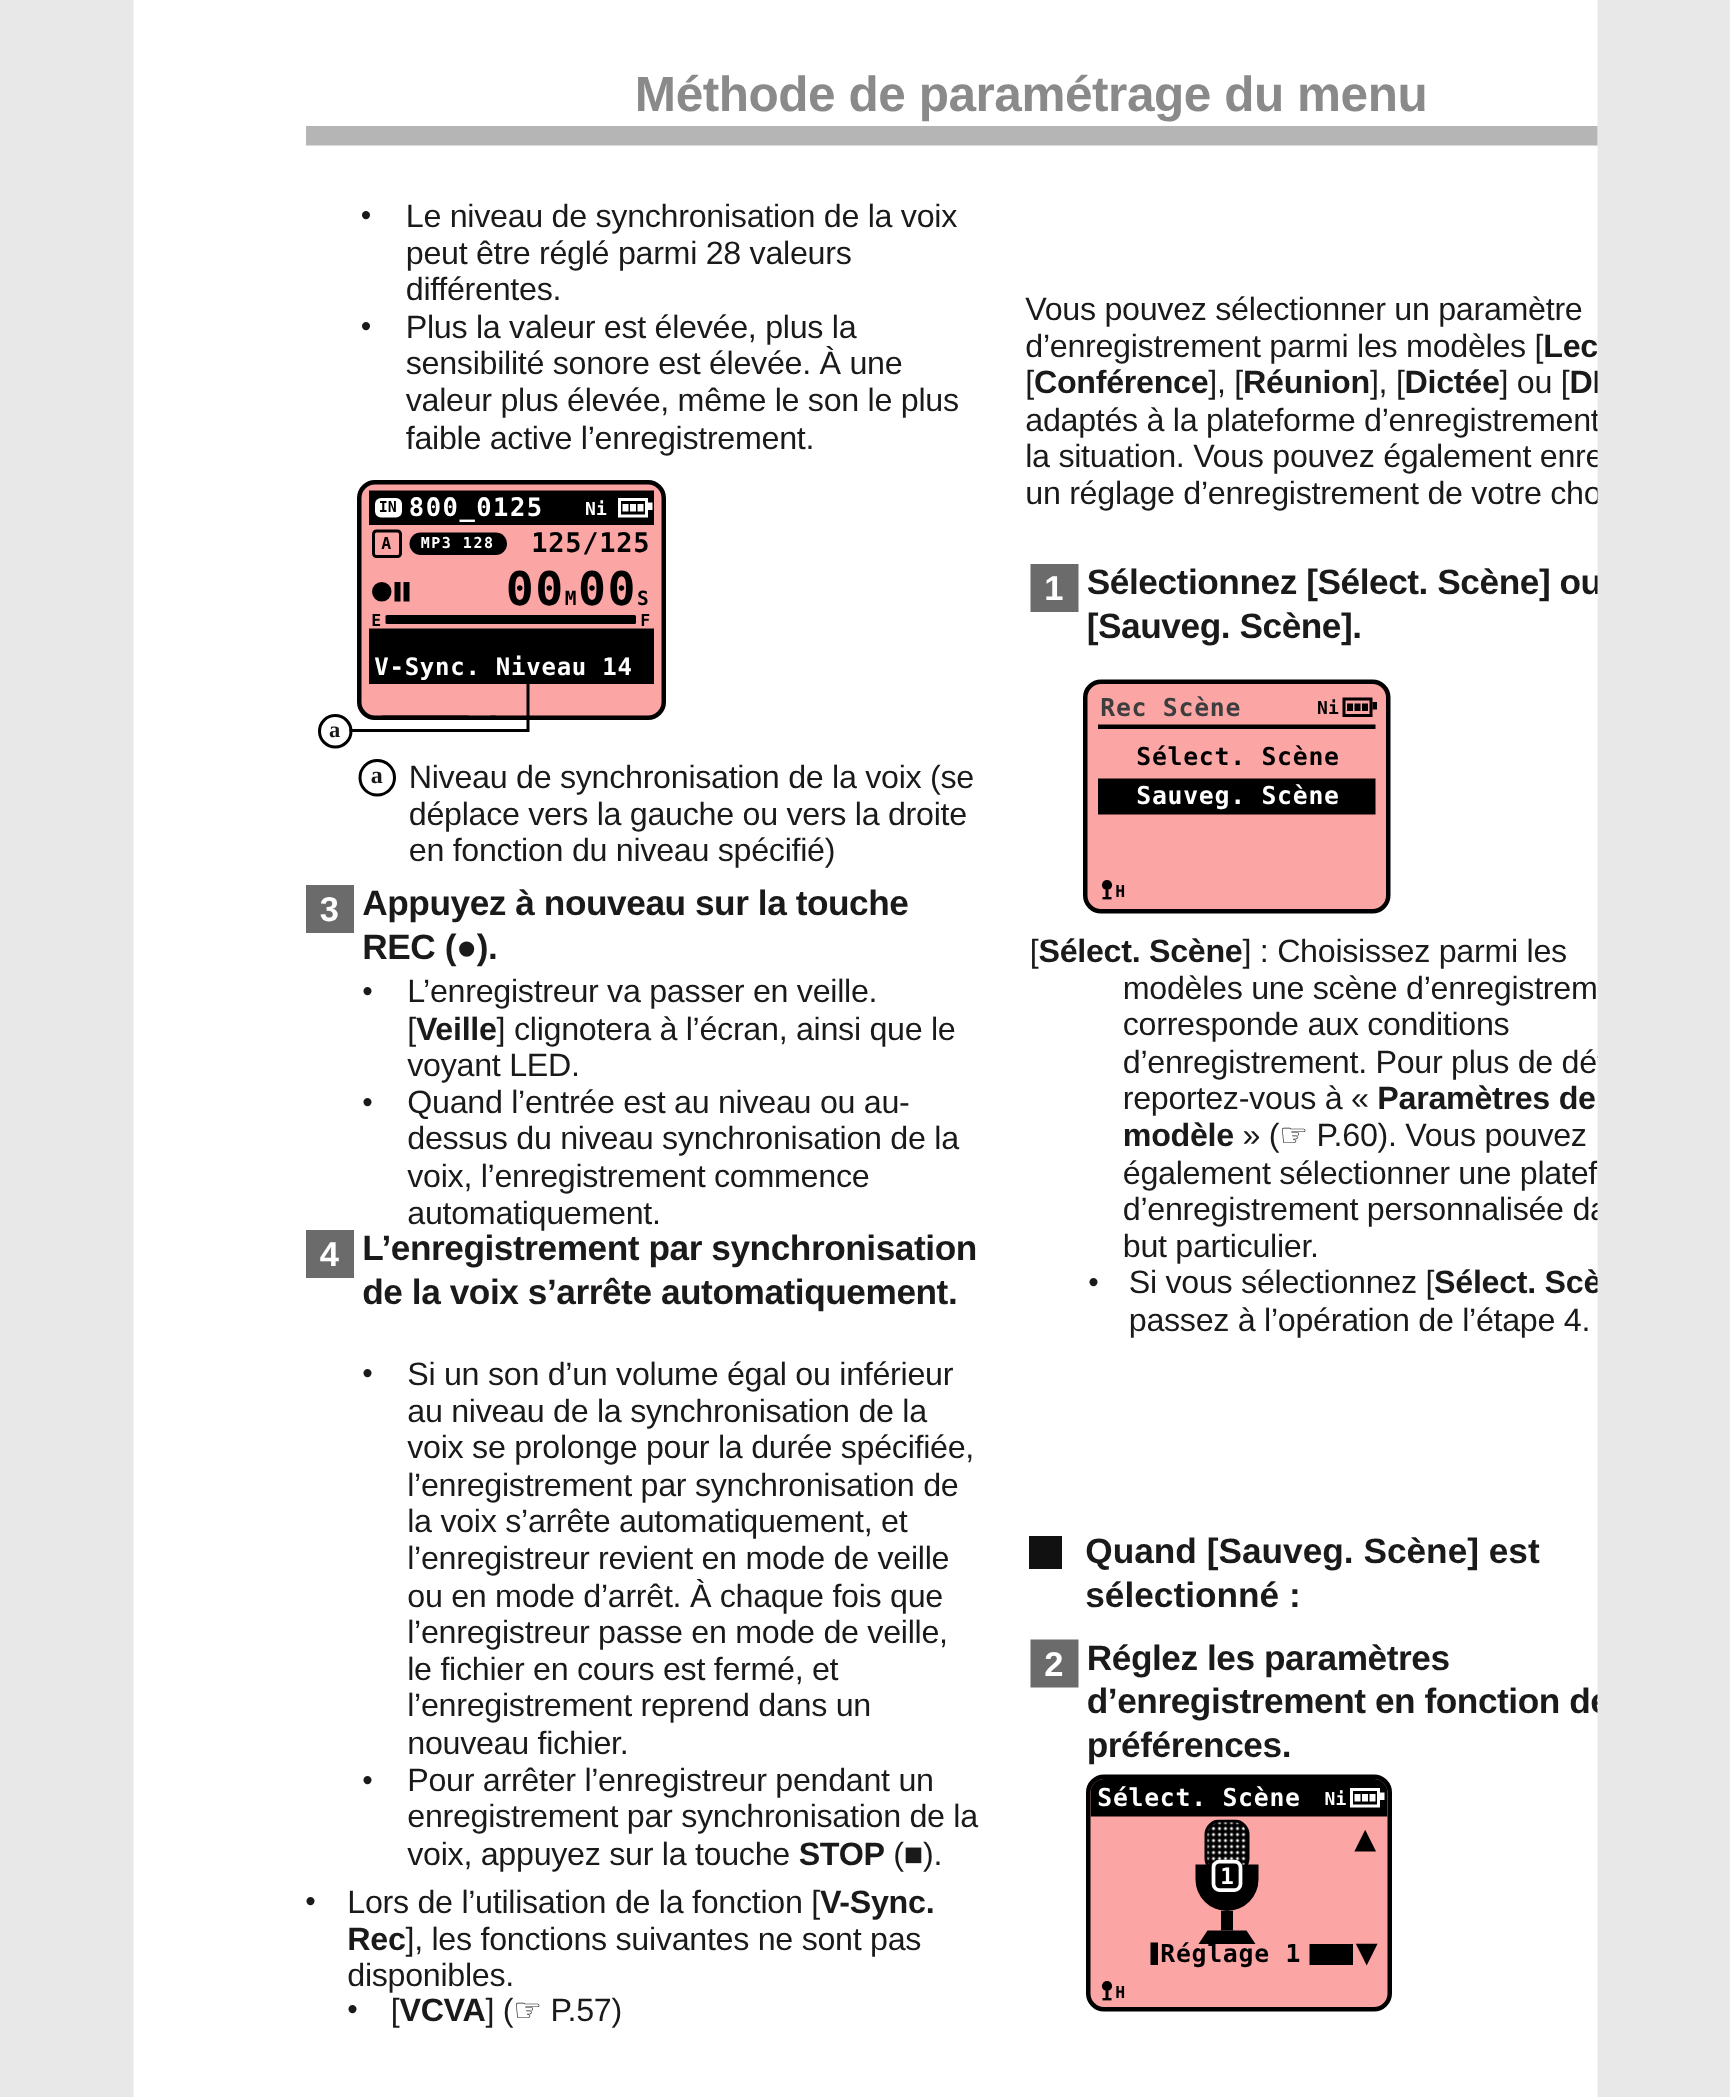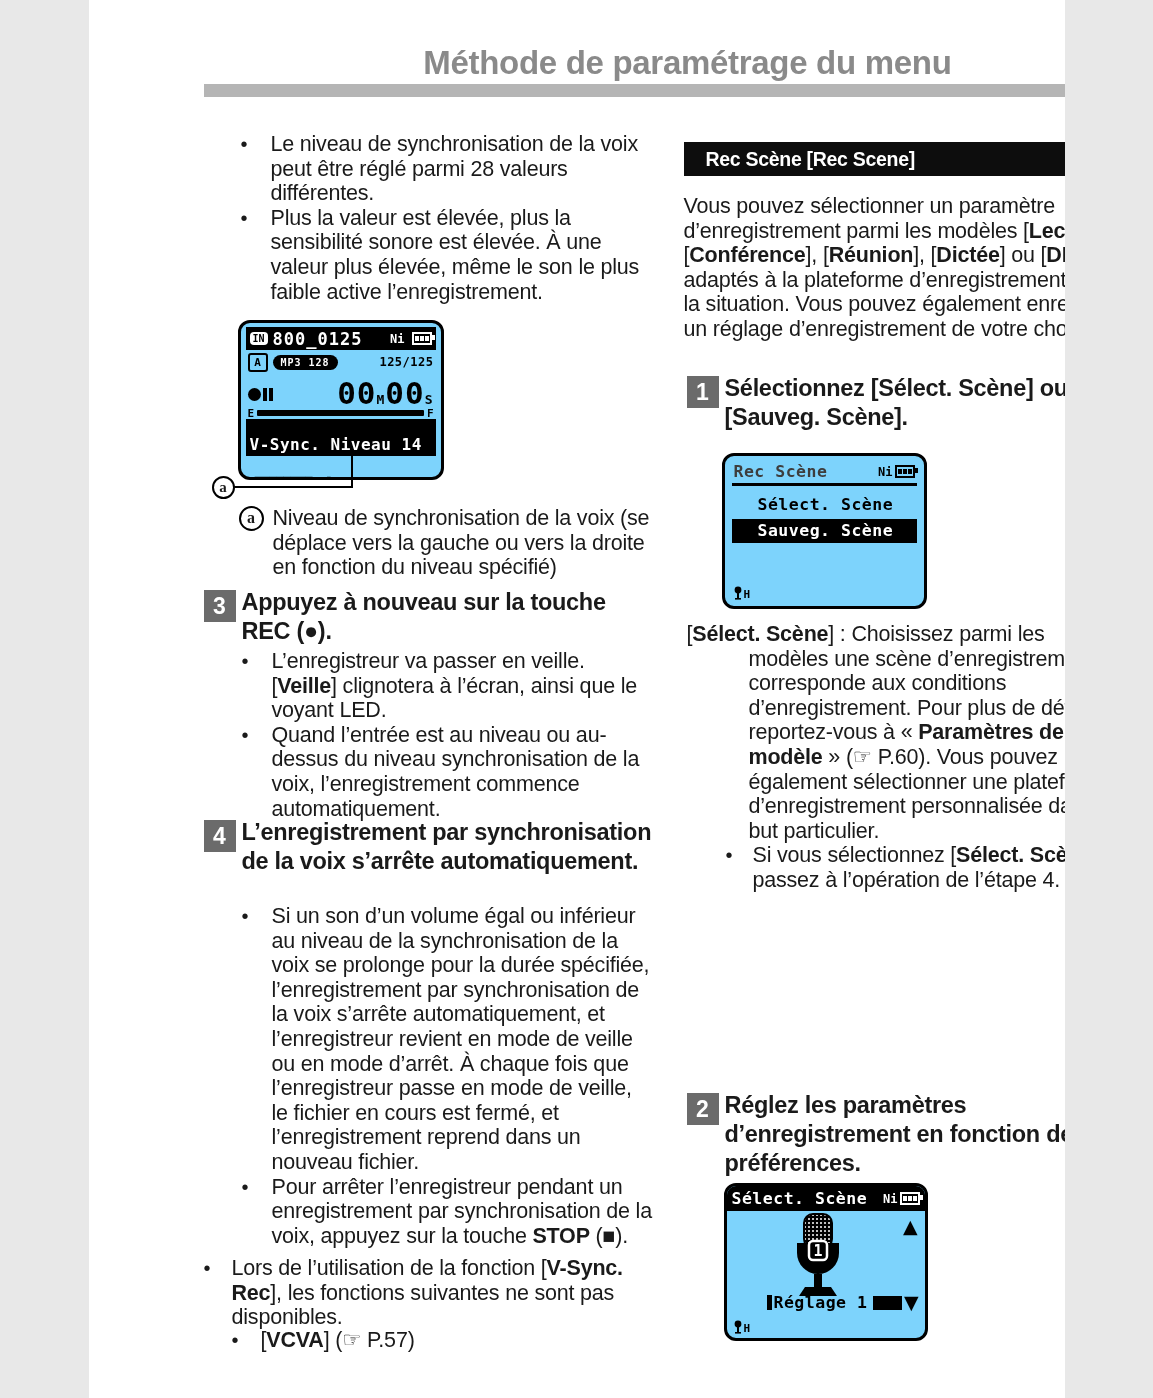--- a/index.html
+++ b/index.html
@@ -19,21 +19,21 @@
   .step{position:absolute;}
   .step-num{position:absolute;left:0;top:2px;width:32px;height:32px;background:#6b6b6b;color:#fff;
             font-size:23px;font-weight:bold;display:flex;align-items:center;justify-content:center;}
   .step-title{margin-left:38px;font-size:23.5px;line-height:29px;font-weight:bold;letter-spacing:-0.3px;}
   .hang{padding-left:62px;text-indent:-62px;}
   .sq-head{position:absolute;font-size:23.5px;line-height:29px;font-weight:bold;}
   .sq-head .sq{position:absolute;left:2px;top:4px;width:22px;height:22px;background:#111;}
   .sq-head .tt{margin-left:40px;display:block;}
 
   
-  .lcd{position:absolute;background:#7dd3fc;border:3px solid #000;border-radius:12px;
+  .lcd{position:absolute;background:#fca5a5;border:3px solid #000;border-radius:12px;
        font-family:"DejaVu Sans Mono",monospace;color:#000;box-sizing:border-box;overflow:hidden;}
   .lcd .inv{background:#000;color:#fff;}
   .batt{display:inline-flex;align-items:center;gap:1px;border:2px solid #000;height:9px;padding:0 1px;position:relative;margin-left:2px;}
   .batt i{display:block;width:4px;height:5px;background:#000;}
   .batt:after{content:"";position:absolute;right:-5px;top:1px;width:3px;height:5px;background:#000;}
   .batt.w{border-color:#fff;}
   .batt.w i{background:#fff;}
   .batt.w:after{background:#fff;}
   .ni{font-size:12px;font-weight:bold;letter-spacing:0;}
   .micH{display:inline-flex;align-items:flex-end;gap:1px;}
@@ -42,21 +42,21 @@
 
   
   .lcd1-r1{display:flex;align-items:center;gap:5px;height:23px;padding:0 4px;}
   .in-badge{background:#fff;color:#000;font-size:10px;font-weight:bold;border-radius:4px;padding:1px 3px;line-height:11px;}
   .fname{font-size:17px;font-weight:bold;letter-spacing:1px;}
   .sp{flex:1;}
   .lcd1-r2{display:flex;align-items:center;gap:5px;height:24px;padding:0 2px;}
   .folderA{width:16px;height:15px;border:2px solid #000;border-radius:3px;font-size:11px;font-weight:bold;
            display:flex;align-items:center;justify-content:center;}
   .mp3{background:#000;color:#fff;font-size:10px;font-weight:bold;border-radius:8px;padding:2px 8px;letter-spacing:1px;}
-  .counter{font-size:12px;font-weight:bold;letter-spacing:0.5px;}
+  .counter{font-size:18px;font-weight:bold;letter-spacing:0.5px;}
   .lcd1-r3{display:flex;align-items:flex-end;height:33px;padding:0 2px;}
   .recpause{display:flex;align-items:center;gap:2px;margin-bottom:6px;}
   .recpause .c{width:13px;height:13px;border-radius:50%;background:#000;}
   .recpause .p{width:4px;height:13px;background:#000;}
   .time{display:flex;align-items:flex-end;letter-spacing:1px;}
   .time .big{font-size:31px;line-height:28px;font-weight:bold;}
   .time .sm{font-size:13px;line-height:15px;font-weight:bold;}
   .lcd1-r4{display:flex;align-items:center;gap:3px;height:12px;padding:0 2px;font-size:11px;font-weight:bold;}
   .lcd1-r4 .bar{flex:1;height:6px;background:#000;border-radius:1px;}
   .lcd1-r5{height:21px;font-size:16px;font-weight:bold;letter-spacing:0.5px;padding:16px 4px 0;}
@@ -208,21 +208,20 @@
       <span class="t">Lors de l’utilisation de la fonction [<b>V-Sync. Rec</b>], les fonctions suivantes ne sont pas disponibles.</span>
     </div>
   </div>
   <div class="abs blist body-txt" style="left:143px;top:1328px;width:420px;">
     <div class="li">
       <span class="b" style="width:29px;">•</span>
       <span class="t">[<b>VCVA</b>] (☞ P.57)</span>
     </div>
   </div>
 
-  <div class="sec-bar">Rec Scène [Rec Scene]</div>
 
   <div class="abs body-txt" style="left:595px;top:194px;width:448px;">Vous pouvez sélectionner un paramètre d’enregistrement parmi les modèles [<b>Lecture</b>], [<b>Conférence</b>], [<b>Réunion</b>], [<b>Dictée</b>] ou [<b>DNS</b>] adaptés à la plateforme d’enregistrement ou à la situation. Vous pouvez également enregistrer un réglage d’enregistrement de votre choix.</div>
 
   <div class="step" style="left:598px;top:374px;width:445px;">
     <span class="step-num">1</span>
     <div class="step-title">Sélectionnez [Sélect. Scène] ou [Sauveg. Scène].</div>
   </div>
 
   <div class="lcd" style="left:633px;top:453px;width:205px;height:156px;padding:5px 7px;">
     <div class="lcd2-head">
@@ -250,20 +249,24 @@
   </div>
 
   <div class="abs body-txt" style="left:598px;top:622px;width:443px;">
     <div class="hang">[<b>Sélect. Scène</b>] : Choisissez parmi les modèles une scène d’enregistrement qui corresponde aux conditions d’enregistrement. Pour plus de détails, reportez-vous à « <b>Paramètres de modèle</b> » (☞ P.60). Vous pouvez également sélectionner une plateforme d’enregistrement personnalisée dans un but particulier.</div>
     <div class="li" style="display:flex;margin-left:39px;">
       <span style="flex:none;width:27px;font-size:20px;">•</span>
       <span style="flex:1;">Si vous sélectionnez [<b>Sélect. Scène</b>], passez à l’opération de l’étape 4.</span>
     </div>
   </div>
 
+  <div class="sq-head" style="left:595px;top:1020px;width:445px;">
+    <span class="sq"></span>
+    <span class="tt">Quand [Sauveg. Scène] est sélectionné :</span>
+  </div>
 
   <div class="step" style="left:598px;top:1091px;width:448px;">
     <span class="step-num">2</span>
     <div class="step-title">Réglez les paramètres d’enregistrement en fonction de vos préférences.</div>
   </div>
 
   <div class="lcd" style="left:635px;top:1183px;width:204px;height:158px;display:flex;flex-direction:column;">
     <div class="lcd3-head">
       <span class="lcd3-title">Sélect. Scène</span>
       <span class="sp"></span>

